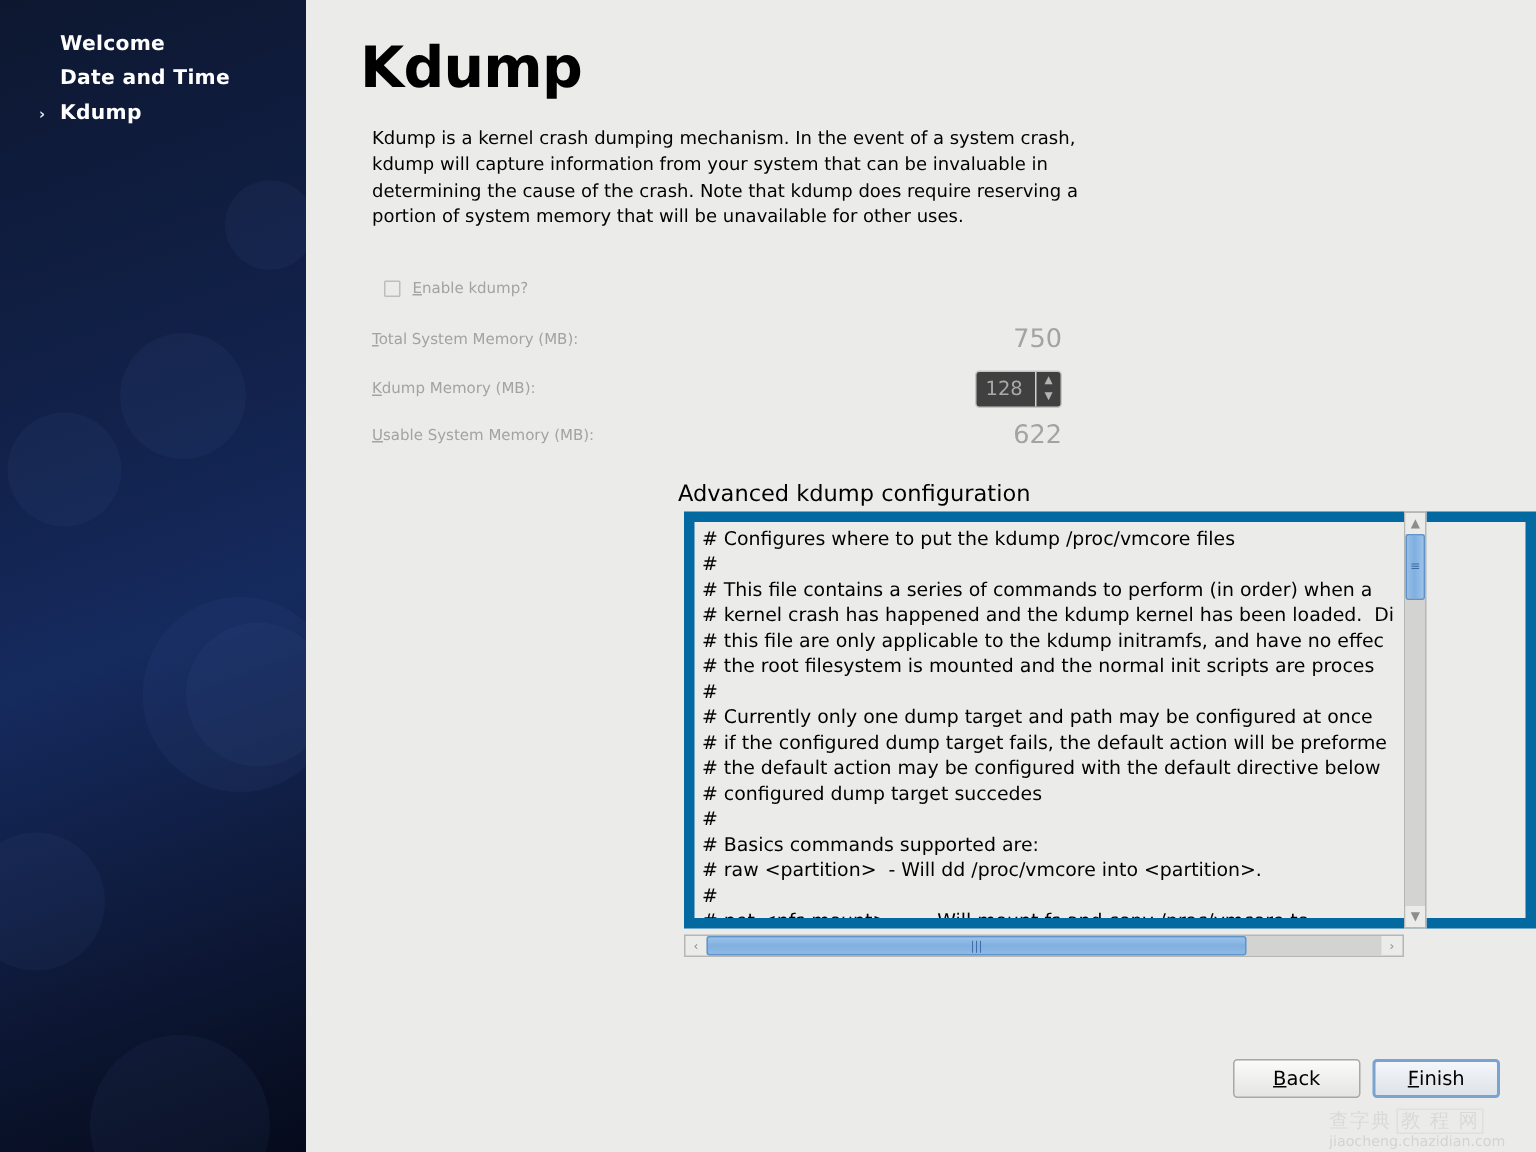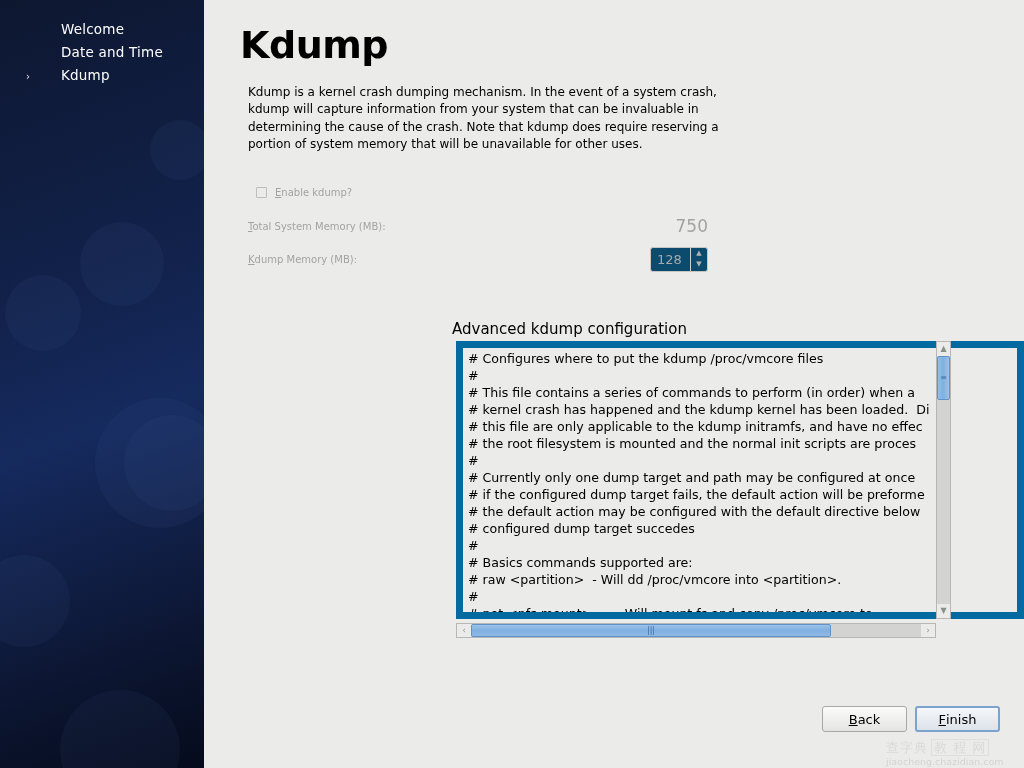--- a/index.html
+++ b/index.html
@@ -41,23 +41,23 @@
     position: relative;
     margin: 0;
     padding: 0;
     list-style: none;
     z-index: 2;
   }
   .nav-item {
     position: relative;
     color: #ffffff;
     font-size: 13.5px;
-    font-weight: normal;
+    font-weight: bold;
     line-height: 17px;
-    padding: 0 10px 0 61px;
+    padding: 0 10px 0 40px;
     margin-bottom: 6px;
     letter-spacing: 0.2px;
   }
   #nav-welcome  { margin-top: 21px; }
   .nav-arrow {
     position: absolute;
     left: 26px;
     top: 1px;
     color: #dfe6f5;
     font-size: 10px;
@@ -129,21 +129,21 @@
     color: #a3a3a1;
   }
 
   .spinner {
     display: flex;
     align-items: stretch;
     height: 25px;
     width: 58px;
     border: 1px solid #c6c6c4;
     border-radius: 3px;
-    background: #0c4a6e;
+    background: #404040;
     box-sizing: border-box;
   }
   .spinner-value {
     flex: 1;
     font-size: 13px;
     color: #a9a9a7;
     display: flex;
     align-items: center;
     padding-left: 6px;
   }
@@ -375,20 +375,24 @@
     <span class="form-label"><span class="mn">K</span><span>dump Memory (MB):</span></span>
     <span class="spinner">
       <span class="spinner-value">128</span>
       <span class="spinner-btns">
         <span>▲</span>
         <span>▼</span>
       </span>
     </span>
   </div>
 
+  <div class="field-row" id="row-usable">
+    <span class="form-label"><span class="mn">U</span><span>sable System Memory (MB):</span></span>
+    <span class="field-value">622</span>
+  </div>
 
   <div id="adv-label">Advanced kdump configuration</div>
 
   <div id="textarea-wrap">
     <div id="textarea"># Configures where to put the kdump /proc/vmcore files
 #
 # This file contains a series of commands to perform (in order) when a
 # kernel crash has happened and the kdump kernel has been loaded.  Di
 # this file are only applicable to the kdump initramfs, and have no effec
 # the root filesystem is mounted and the normal init scripts are proces

